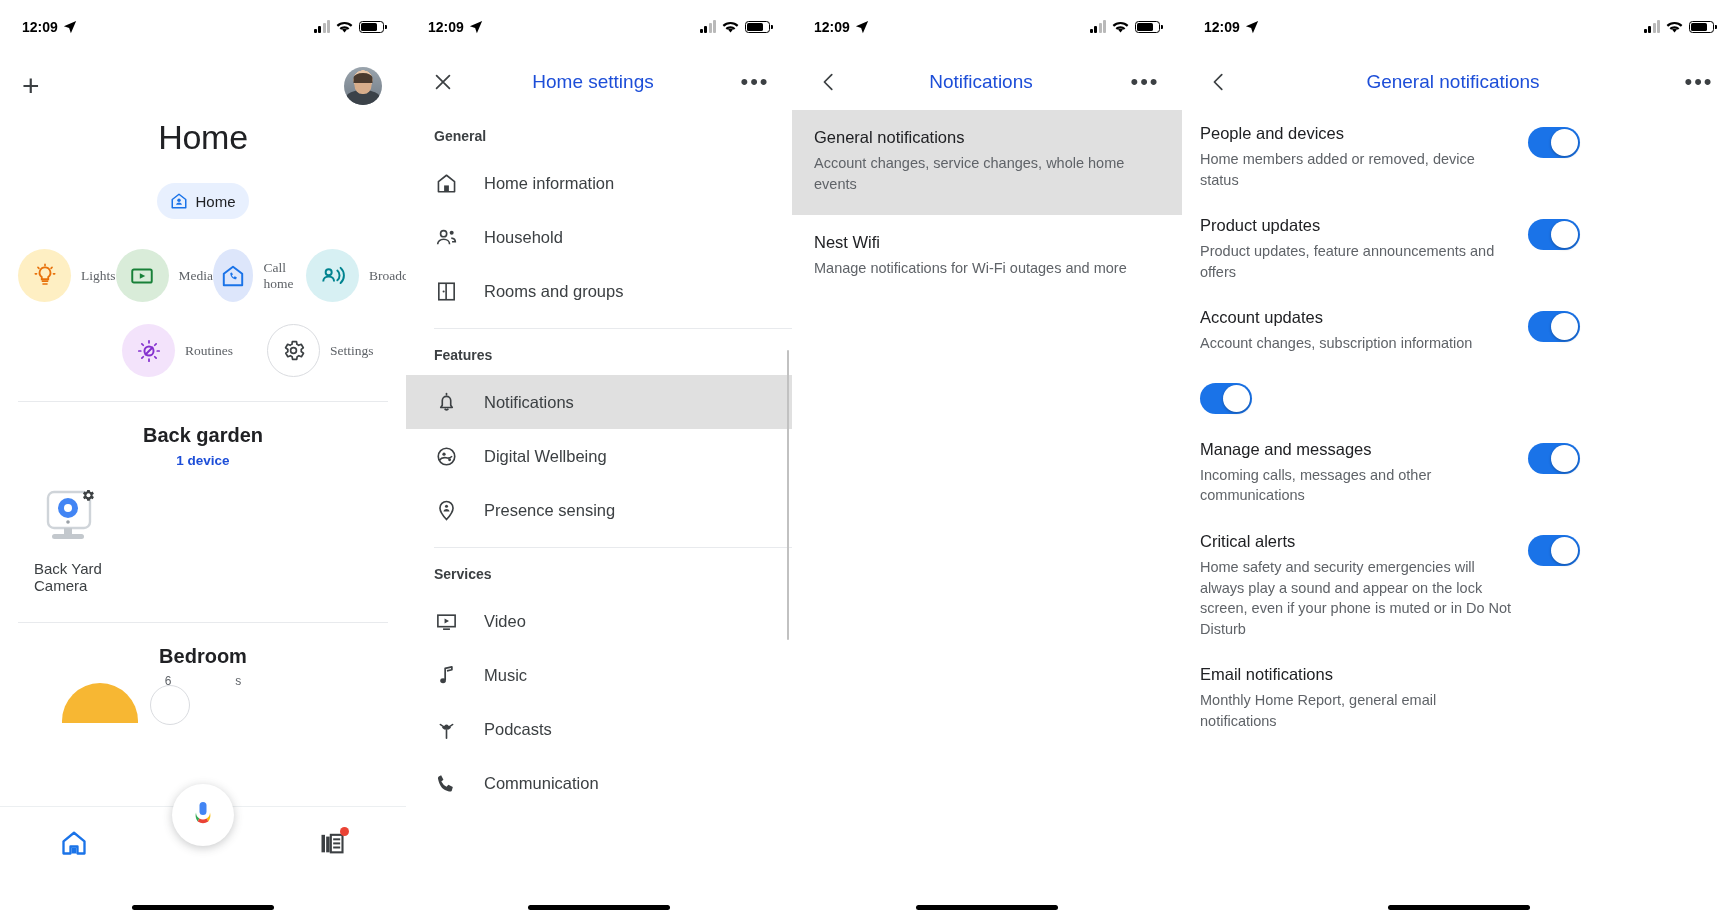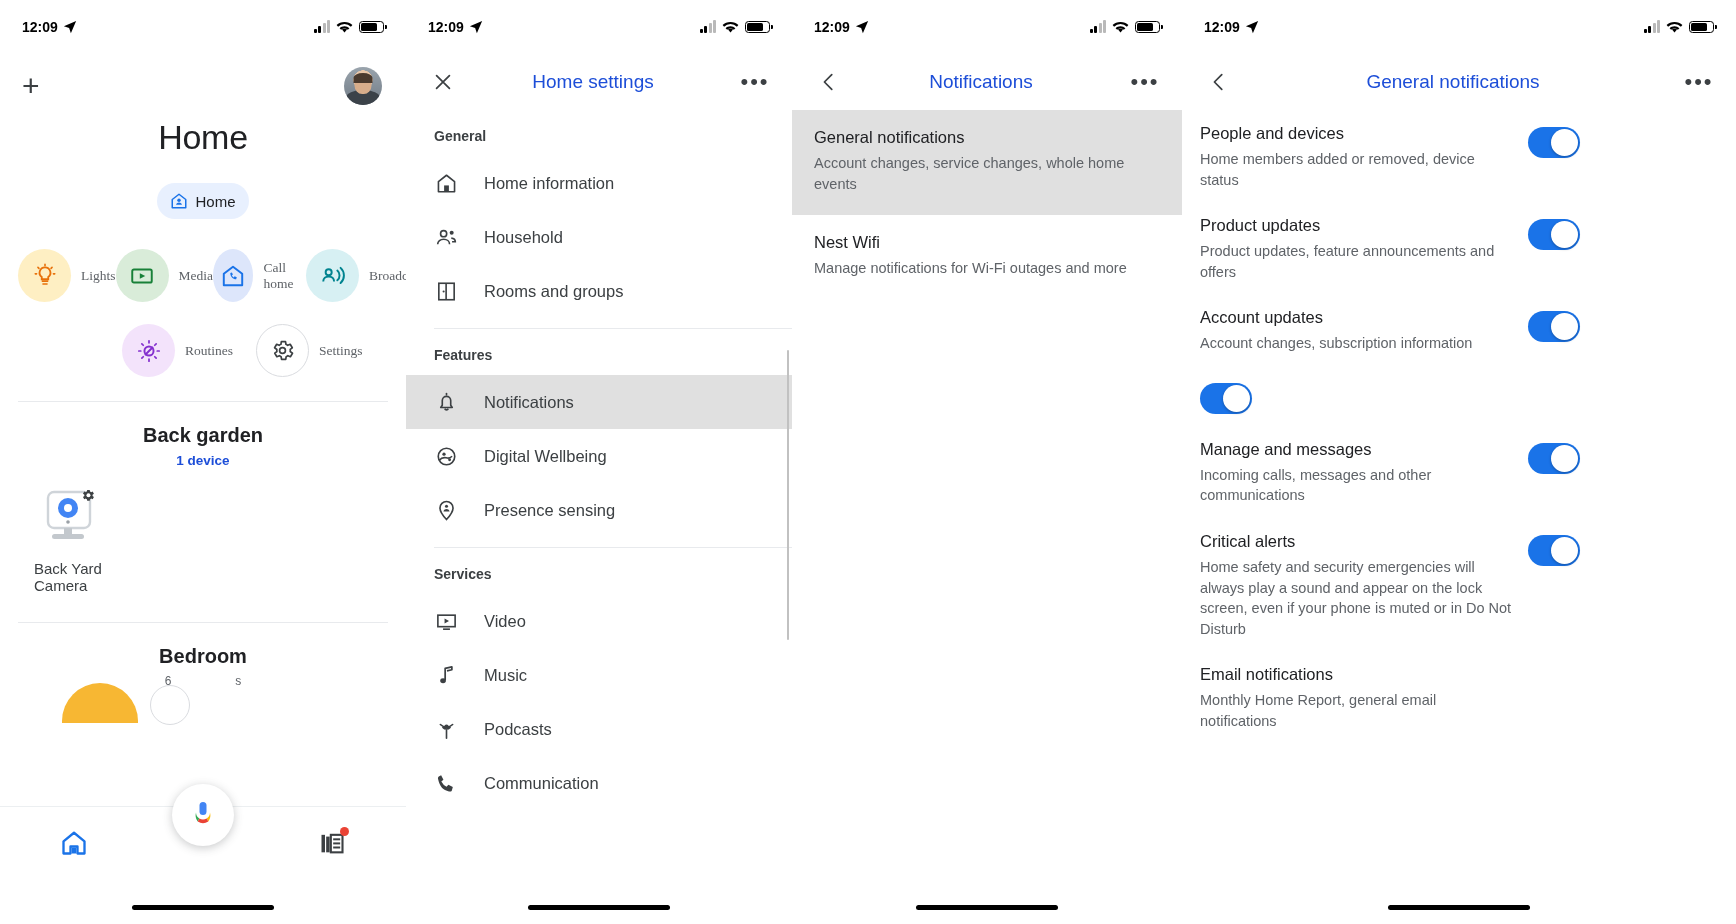--- a/index.html
+++ b/index.html
@@ -90,21 +90,21 @@
     display: flex; flex-direction: row; align-items: center; gap: 10px; font-family: Liberation Serif, serif;
   }
   .circ { width: 53px; height: 53px; border-radius: 50%; display: flex; align-items: center; justify-content: center; }
   .c-lights { background: #feefc3; }
   .c-media { background: #d9ecd9; }
   .c-call { background: #dde6fb; }
   .c-broadcast { background: #d7f0f3; }
   .c-routines { background: #f3e3fb; }
   .c-settings { background: #fff; border: 1.3px solid #dadce0; }
   .action-lbl { font-size: 13.5px; color: #5f6368; }
-  .action-row.r2 { margin-top: 22px; padding-left: 104px; gap: 23px; align-items: center; }
+  .action-row.r2 { margin-top: 22px; padding-left: 104px; gap: 34px; align-items: center; }
 
   .hr { height: 1px; background: #e8eaed; margin: 24px 18px 0; }
   .room-title { text-align: center; font-size: 20px; font-weight: bold; color: #202124; margin-top: 22px; }
   .room-sub { text-align: center; font-size: 13.5px; color: #1d4ed8; margin-top: 6px; font-weight: bold; }
   .device { margin: 18px 0 0 34px; width: 120px; }
   .device-name { font-size: 15px; color: #3c4043; margin-top: 14px; }
   .cam-wrap { position: relative; width: 72px; height: 60px; }
 
   .bedroom-peek { margin-top: 22px; text-align: center; position: relative; }
   .bedroom-title { font-size: 20px; font-weight: bold; color: #202124; }

